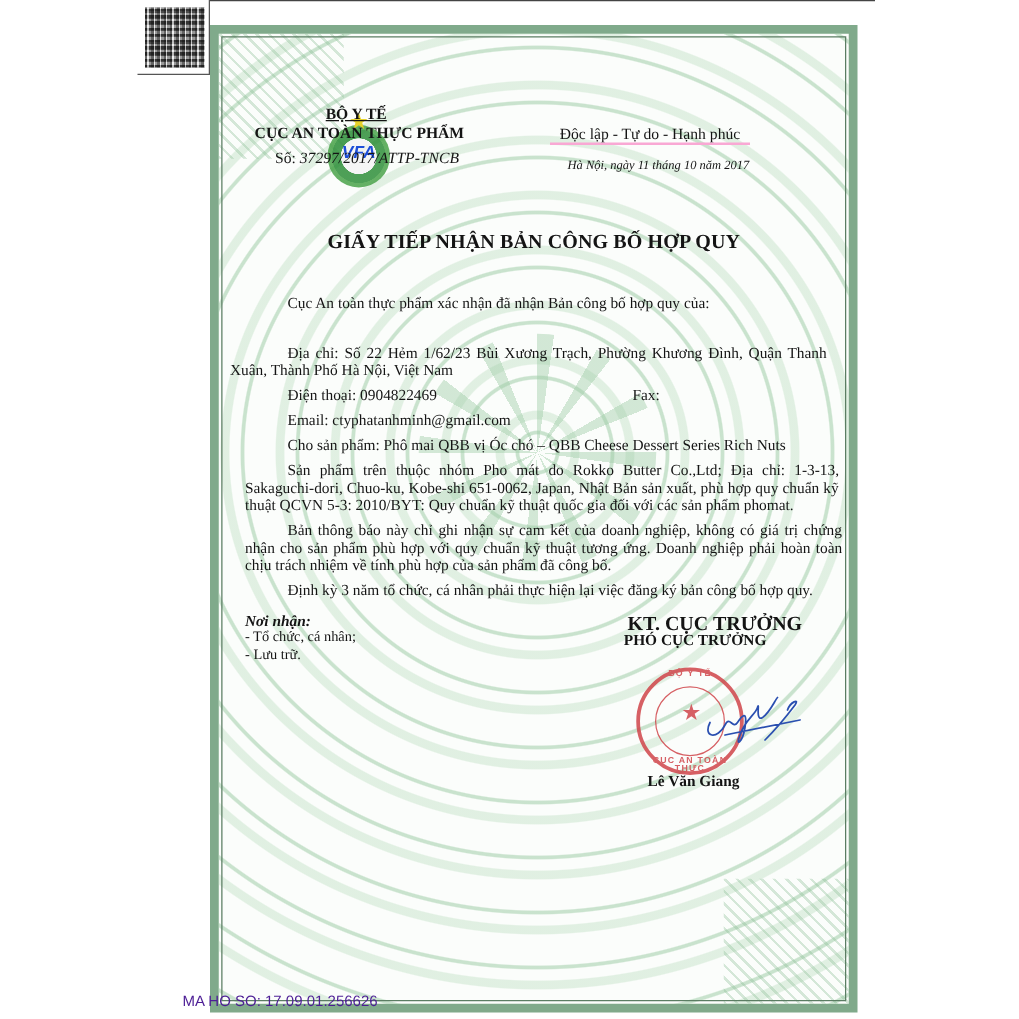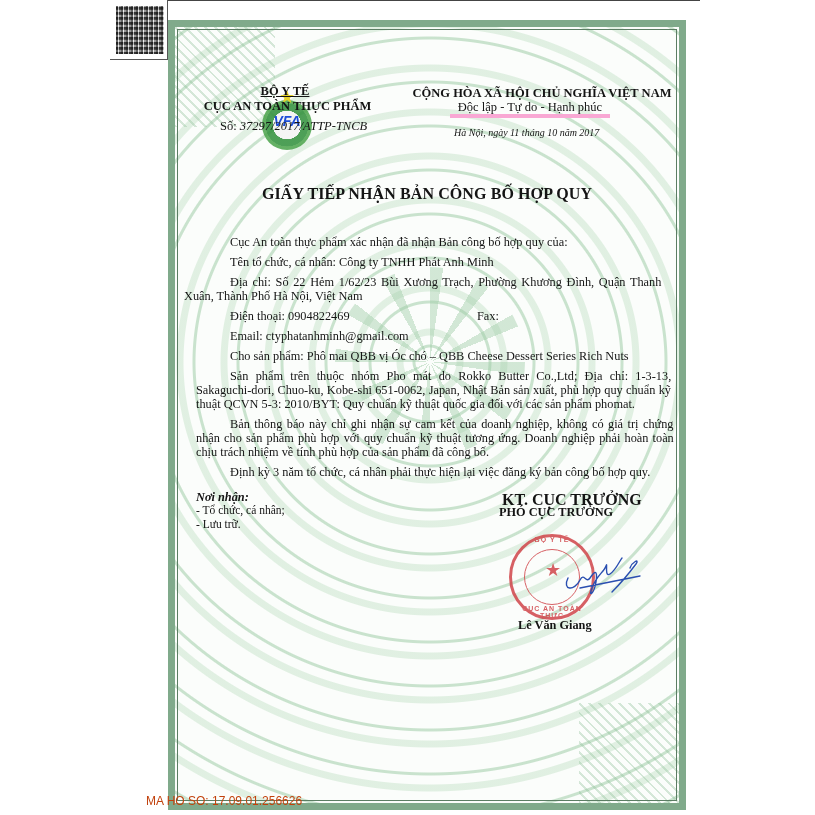--- a/index.html
+++ b/index.html
@@ -71,21 +71,21 @@
       border: 3px solid #d0454a; box-sizing: border-box; opacity: 0.85;
     }
     .seal-inner {
       position: absolute; left: 12px; top: 12px; width: 56px; height: 56px; border-radius: 50%;
       border: 1.5px solid #d0454a; box-sizing: border-box;
     }
     .seal-star { position: absolute; left: 0; top: 9px; width: 56px; text-align: center; color: #d0454a; font-size: 18px; }
     .seal-text-top { position: absolute; left: 0; top: -1px; width: 80px; text-align: center; color: #d0454a; font: bold 7px "Liberation Sans", sans-serif; letter-spacing: 1px; }
     .seal-text-bot { position: absolute; left: 0; top: 68px; width: 80px; text-align: center; color: #d0454a; font: bold 7px "Liberation Sans", sans-serif; letter-spacing: 1px; }
     .signature { position: absolute; left: 560px; top: 548px; width: 90px; height: 60px; }
-    .footer-code { position: absolute; left: 146px; top: 794px; font: 12px "Liberation Sans", sans-serif; color: #c2410c; }
+    .footer-code { position: absolute; left: 146px; top: 794px; font: 12px "Liberation Sans", sans-serif; color: #4c1d95; }
   </style>
 </head>
 <body>
 
 <div class="top-line"></div>
 
 <div class="qr-box">
   <div class="qr-code"></div>
 </div>
 
@@ -103,32 +103,30 @@
   <div class="vfa-star">★</div>
   <div class="vfa-text">VFA</div>
 
   <div class="abs hdr-left bold" style="left:220px; top:84px; width:130px; text-decoration: underline;">BỘ Y TẾ</div>
   <div class="abs hdr-left bold" style="left:200px; top:99px; width:175px;">CỤC AN TOÀN THỰC PHẨM</div>
   <div class="abs" style="left:220px; top:119px; font-size:12.5px;">
     <span>Số:</span>
     <span class="ital">37297/2017/ATTP-TNCB</span>
   </div>
 
-  <div class="abs hdr-right bold" style="left:412px; top:86px; width:260px;">CỘNG HÒA XÃ HỘI CHỦ NGHĨA VIỆT NAM</div>
-  <div class="abs hdr-right" style="left:450px; top:100px; width:160px; border-bottom:4px solid #f9a8d4; line-height:14px;">Độc lập - Tự do - Hạnh phúc</div>
+  <div class="abs hdr-right" style="left:440px; top:100px; width:160px; border-bottom:2px solid #f9a8d4; line-height:14px;">Độc lập - Tự do - Hạnh phúc</div>
   <div class="abs ital" style="left:454px; top:127px; font-size:10px;">Hà Nội, ngày 11 tháng 10 năm 2017</div>
 
   <div class="abs title" style="left:262px; top:185px;">GIẤY TIẾP NHẬN BẢN CÔNG BỐ HỢP QUY</div>
 
   <div class="abs body-text" style="left:230px; top:236px;">Cục An toàn thực phẩm xác nhận đã nhận Bản công bố hợp quy của:</div>
-  <div class="abs body-text" style="left:230px; top:256px;">Tên tổ chức, cá nhân: Công ty TNHH Phát Anh Minh</div>
   <div class="abs body-text" style="left:230px; top:276px; word-spacing:1.6px;">Địa chỉ:  Số 22 Hẻm 1/62/23 Bùi Xương Trạch, Phường Khương Đình, Quận Thanh</div>
   <div class="abs body-text" style="left:184px; top:290px;">Xuân, Thành Phố Hà Nội, Việt Nam</div>
   <div class="abs body-text" style="left:230px; top:310px;">Điện thoại: 0904822469</div>
-  <div class="abs body-text" style="left:477px; top:310px;">Fax:</div>
+  <div class="abs body-text" style="left:506px; top:310px;">Fax:</div>
   <div class="abs body-text" style="left:230px; top:330px;">Email: ctyphatanhminh@gmail.com</div>
   <div class="abs body-text" style="left:230px; top:350px;">Cho sản phẩm: Phô mai QBB vị Óc chó – QBB Cheese Dessert Series Rich Nuts</div>
 
   <div class="abs body-text" style="left:230px; top:370px; word-spacing:4.2px;">Sản phẩm trên thuộc nhóm Pho mát do Rokko Butter Co.,Ltd; Địa chỉ: 1-3-13,</div>
   <div class="abs body-text" style="left:196px; top:384px; word-spacing:0.2px;">Sakaguchi-dori, Chuo-ku, Kobe-shi 651-0062, Japan, Nhật Bản sản xuất, phù hợp quy chuẩn kỹ</div>
   <div class="abs body-text" style="left:196px; top:398px;">thuật QCVN 5-3: 2010/BYT: Quy chuẩn kỹ thuật quốc gia đối với các sản phẩm phomat.</div>
 
   <div class="abs body-text" style="left:230px; top:418px; word-spacing:1.4px;">Bản thông báo này chỉ ghi nhận sự cam kết của doanh nghiệp, không có giá trị chứng</div>
   <div class="abs body-text" style="left:196px; top:432px; word-spacing:1.1px;">nhận cho sản phẩm phù hợp với quy chuẩn kỹ thuật tương ứng. Doanh nghiệp phải hoàn toàn</div>
   <div class="abs body-text" style="left:196px; top:446px;">chịu trách nhiệm về tính phù hợp của sản phẩm đã công bố.</div>

